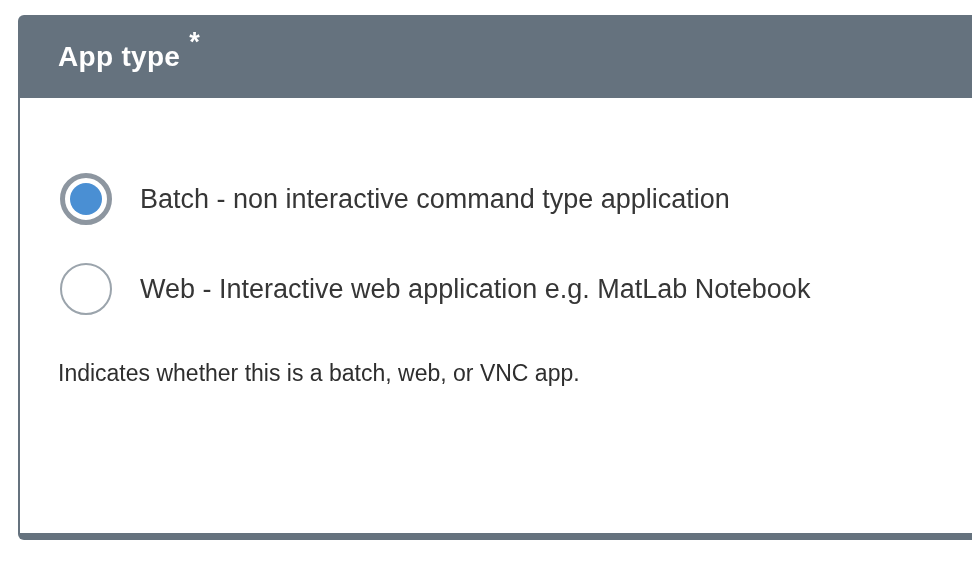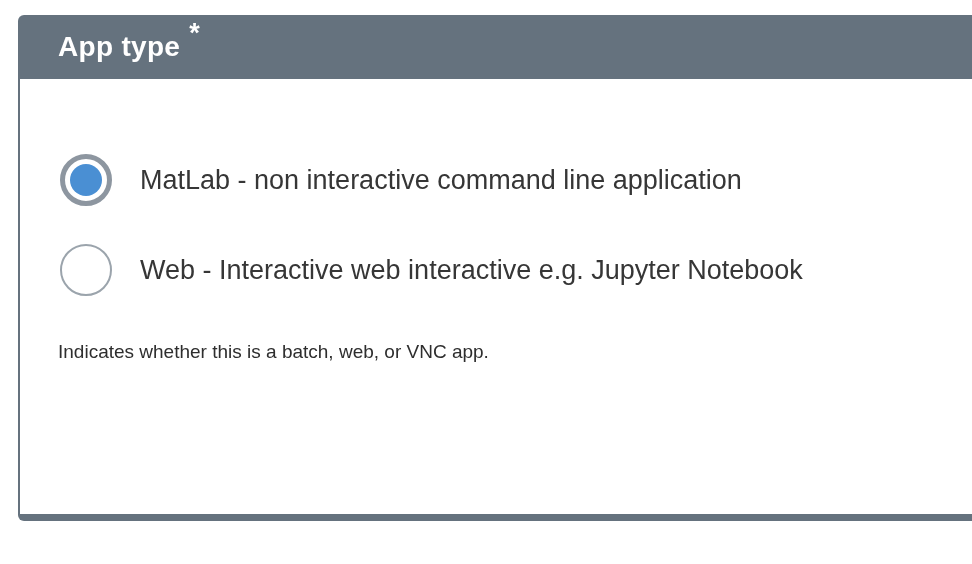--- a/index.html
+++ b/index.html
@@ -13,21 +13,21 @@
   *{box-sizing:border-box;margin:0;padding:0;}
   html,body{width:972px;height:564px;background:#ffffff;overflow:hidden;
     font-family:"Liberation Sans","DejaVu Sans",sans-serif;}
   .panel{
     position:absolute;
     left:18px;top:15px;
     width:954px; 
   }
   .panel-header{
     background:var(--header-bg);
-    height:64px;
+    height:83px;
     border-radius:6px 0 0 0;
     display:flex;
     align-items:center;
     padding-left:40px;
   }
   .panel-title{
     color:#ffffff;
     font-size:28px;
     font-weight:bold;
     letter-spacing:0.3px;
@@ -81,42 +81,42 @@
   .radio-row.selected .radio-circle .dot{
     background:var(--selected-fill);
   }
   .radio-label{
     margin-left:28px;
     font-size:27px;
     color:var(--label-color);
   }
   .help-text{
     margin-top:45px;
-    font-size:19px;
+    font-size:23px;
     color:var(--help-color);
   }
 </style>
 </head>
 <body>
 
 <div class="panel">
   <div class="panel-header">
     <span class="panel-title">App type</span>
     <span class="required-marker">*</span>
   </div>
   <div class="panel-body">
     <div class="radio-group">
       <label class="radio-row selected">
         <span class="radio-circle">
             <span class="dot"></span>
           </span>
-        <span class="radio-label">MatLab - non interactive command line application</span>
+        <span class="radio-label">Batch - non interactive command type application</span>
       </label>
       <label class="radio-row">
         <span class="radio-circle">
             <span class="dot"></span>
           </span>
-        <span class="radio-label">Web - Interactive web interactive e.g. Jupyter Notebook</span>
+        <span class="radio-label">Web - Interactive web application e.g. MatLab Notebook</span>
       </label>
     </div>
     <div class="help-text">Indicates whether this is a batch, web, or VNC app.</div>
   </div>
 </div>
 
 </body></html>

